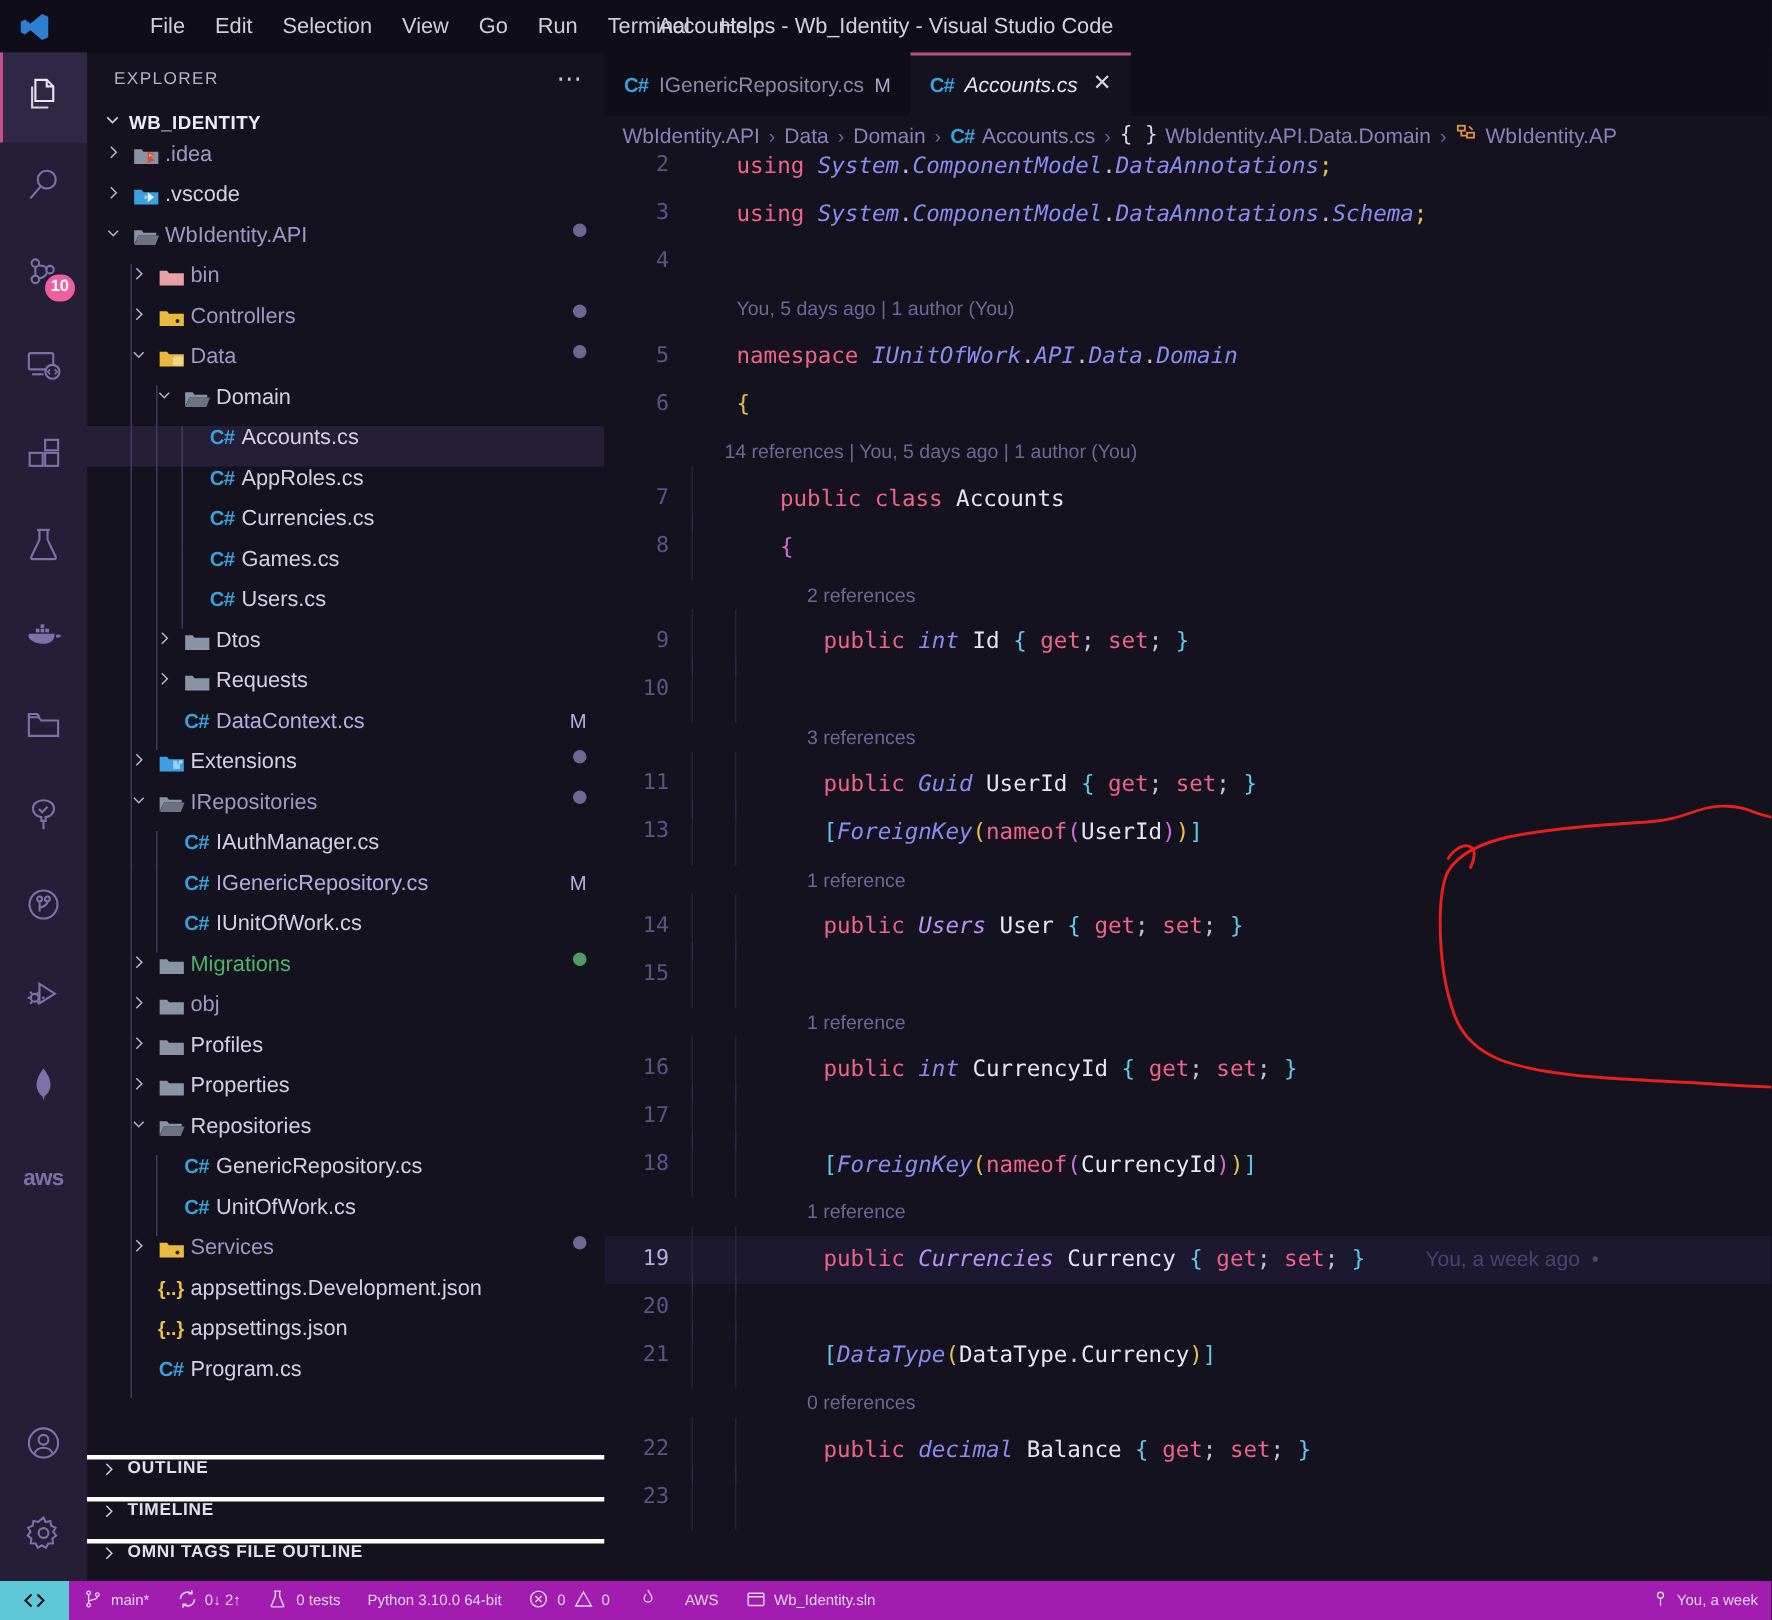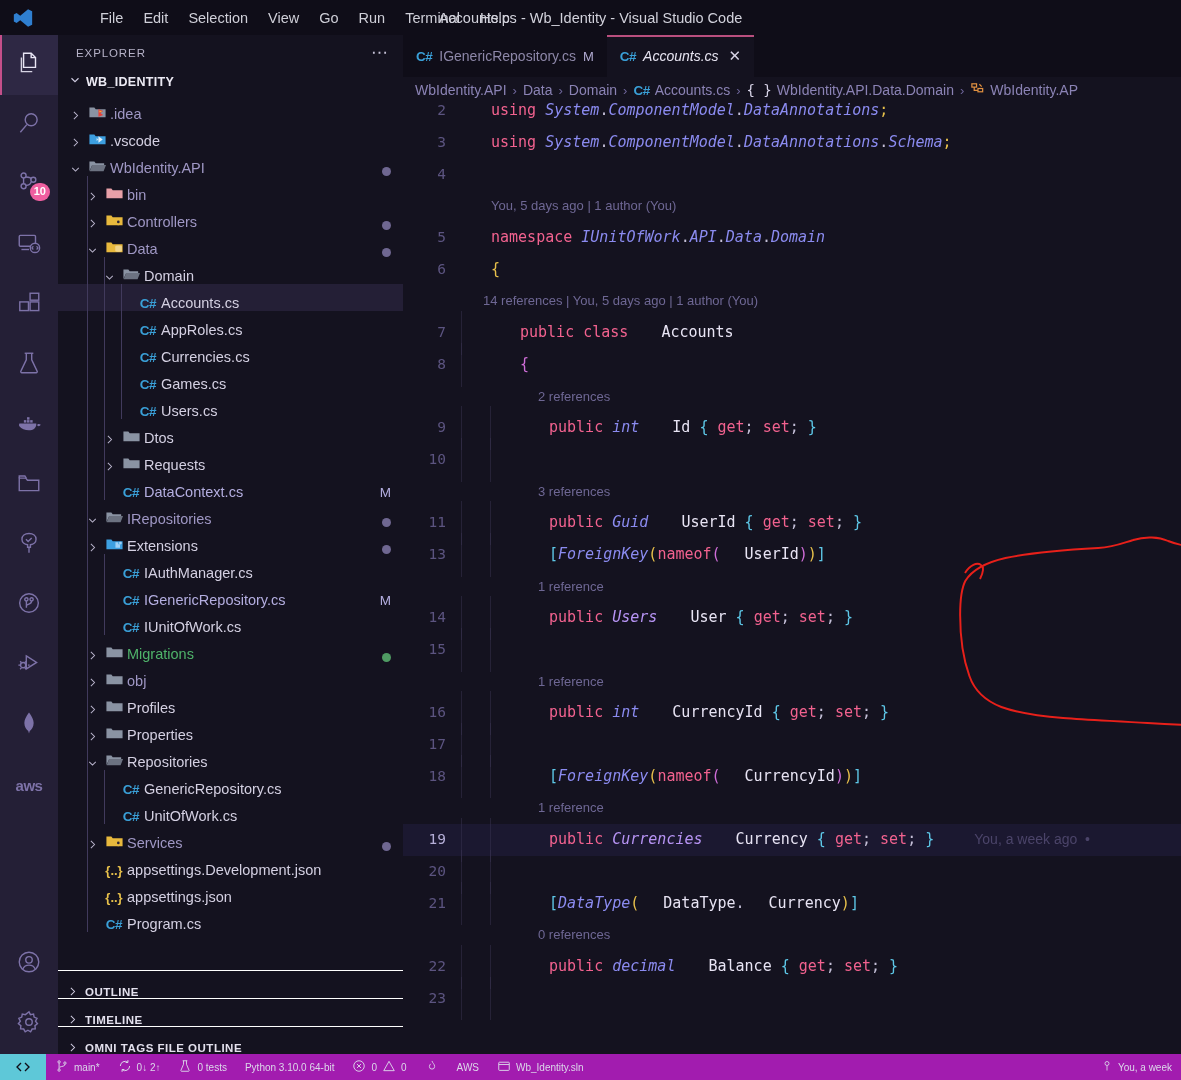--- a/index.html
+++ b/index.html
@@ -63,21 +63,21 @@
   .sb-title { color:#b6b2c8; font-size:11.5px; letter-spacing:.9px; font-weight:400; }
   .sb-dots { color:#c5c1d6; font-size:17px; line-height:10px; letter-spacing:1px; cursor:pointer; }
 
   .tree-root-row {
     height:24px; display:flex; align-items:center; padding-left:10px; gap:4px;
   }
   .tree-root-row .lbl { color:#eceaf4; font-size:12.5px; font-weight:700; letter-spacing:.3px; }
 
   .tree { flex:1 1 auto; overflow:hidden; padding-top:1px; }
   .row {
-    height:27px; display:flex; align-items:flex-end; position:relative; cursor:pointer;
+    height:27px; display:flex; align-items:flex-start; position:relative; cursor:pointer;
     padding-right:12px; white-space:nowrap;
   }
   .row.selected { background:#241f36; }
   .row .twisty {
     width:18px; flex:0 0 18px; display:flex; align-items:center; justify-content:center;
     color:#b9b4cc;
   }
   .row .icon { width:26px; flex:0 0 26px; display:flex; align-items:center; justify-content:center; }
   .row .label { font-size:14.5px; color:#d4d0e2; }
   .row .badge-m { margin-left:auto; font-size:13.5px; color:#b4aee0; padding-left:8px; }
@@ -85,22 +85,22 @@
   .row .dot.green { background:#4f9b63; }
   .cs-glyph { color:#3aa0d8; font-size:13.5px; font-weight:700; letter-spacing:-.5px; }
   .json-glyph { color:#e8c14b; font-size:13px; font-weight:600; }
 
   .indent-guide {
     position:absolute; top:0; bottom:0; width:1px; background:#413a5c;
   }
 
   
   .panel-row {
-    height:28px; display:flex; align-items:flex-end; gap:6px; padding-left:8px;
-    border-top:1px solid #ffffff; cursor:pointer;
+    height:28px; display:flex; align-items:flex-start; gap:6px; padding-left:8px;
+    border-top:3px solid #ffffff; cursor:pointer;
   }
   .panel-row .ptitle { color:#e4e1ee; font-size:11.5px; font-weight:700; letter-spacing:.5px; }
 
   
   .editor-area { flex:1 1 auto; display:flex; flex-direction:column; min-width:0; background:#14121f; }
   .tabbar { height:42px; display:flex; flex:0 0 42px; background:#0f0d18; }
   .tab {
     display:flex; align-items:center; gap:7px; padding:0 13px; position:relative;
     font-size:14px; color:#8d87a8; cursor:pointer; min-width:0;
   }
@@ -140,21 +140,21 @@
   .lens .lx { padding-left:88px; }
   .lens .lx.deep { padding-left:80px; }
   .lens .lx.deeper { padding-left:135px; }
 
   .blame { color:#4b4469; font-family:Liberation Sans, sans-serif; font-size:14px; padding-left:40px; }
 
   
   .t-kw   { color:#f2628f; }
   .t-type { color:#8b8bf0; font-style:italic; }
   .t-typ2 { color:#b794f4; font-style:italic; }
-  .t-id   { color:#e8e4f4;margin-left:24px; }
+  .t-id   { color:#e8e4f4; }
   .t-punc { color:#c5c0d8; }
   .t-brkt1{ color:#5ec8e8; }
   .t-brkt2{ color:#e8c14b; }
   .t-brkt3{ color:#cf6dd8; }
   .t-attr { color:#8b8bf0; font-style:italic; }
   .t-fn   { color:#f2628f; }
 
   .indent-v {
     position:absolute; top:-6px; bottom:-6px; width:1px; background:#37325080;
   }
@@ -581,48 +581,48 @@
               <span class="cs-glyph">C#</span>
             </span>
             <span class="label" style="color: rgb(180, 174, 224);">DataContext.cs</span>
             <span class="badge-m">M</span>
           </div>
           <div class="row">
             <span class="indent-guide" style="left: 29px;"></span>
             <span style="flex: 0 0 25px;"></span>
             <span class="twisty">
               <svg width="13" height="13" viewBox="0 0 16 16" fill="none" stroke="currentColor" stroke-width="1.25">
-                <path d="M4 6l4 4 4-4"></path>
-              </svg>
-            </span>
-            <span class="icon">
-              <svg width="19" height="19" viewBox="0 0 20 19">
-                <path d="M1.5 4.2h5.2l1.4 1.8H17v2H4.4L1.5 14.6z" fill="#8a93a3"></path>
-                <path d="M4.4 8H19l-2.6 6.6H1.8z" fill="#8a93a3" opacity=".75"></path>
-              </svg>
-            </span>
-            <span class="label" style="color: rgb(159, 151, 196);">IRepositories</span>
-            <span class="dot"></span>
-          </div>
-          <div class="row">
-            <span class="indent-guide" style="left: 29px;"></span>
-            <span style="flex: 0 0 25px;"></span>
-            <span class="twisty">
-              <svg width="13" height="13" viewBox="0 0 16 16" fill="none" stroke="currentColor" stroke-width="1.25">
                 <path d="M6 3.5l4.5 4.5L6 12.5"></path>
               </svg>
             </span>
             <span class="icon">
               <svg width="19" height="19" viewBox="0 0 20 19">
                 <path d="M1.5 4.2h5.2l1.4 1.8H18.5v8.6H1.5z" fill="#3d9fe0"></path>
                 <path d="M11 7h3v2.2h1.8v3.6H11z" fill="#9fd0f5"></path>
                 <circle cx="16.2" cy="8" r="1.5" fill="#9fd0f5"></circle>
               </svg>
             </span>
             <span class="label">Extensions</span>
+            <span class="dot"></span>
+          </div>
+          <div class="row">
+            <span class="indent-guide" style="left: 29px;"></span>
+            <span style="flex: 0 0 25px;"></span>
+            <span class="twisty">
+              <svg width="13" height="13" viewBox="0 0 16 16" fill="none" stroke="currentColor" stroke-width="1.25">
+                <path d="M4 6l4 4 4-4"></path>
+              </svg>
+            </span>
+            <span class="icon">
+              <svg width="19" height="19" viewBox="0 0 20 19">
+                <path d="M1.5 4.2h5.2l1.4 1.8H17v2H4.4L1.5 14.6z" fill="#8a93a3"></path>
+                <path d="M4.4 8H19l-2.6 6.6H1.8z" fill="#8a93a3" opacity=".75"></path>
+              </svg>
+            </span>
+            <span class="label" style="color: rgb(159, 151, 196);">IRepositories</span>
             <span class="dot"></span>
           </div>
           <div class="row">
             <span class="indent-guide" style="left: 29px;"></span>
             <span class="indent-guide" style="left: 46px;"></span>
             <span style="flex: 0 0 42px;"></span>
             <span class="twisty"></span>
             <span class="icon">
               <span class="cs-glyph">C#</span>
             </span>

